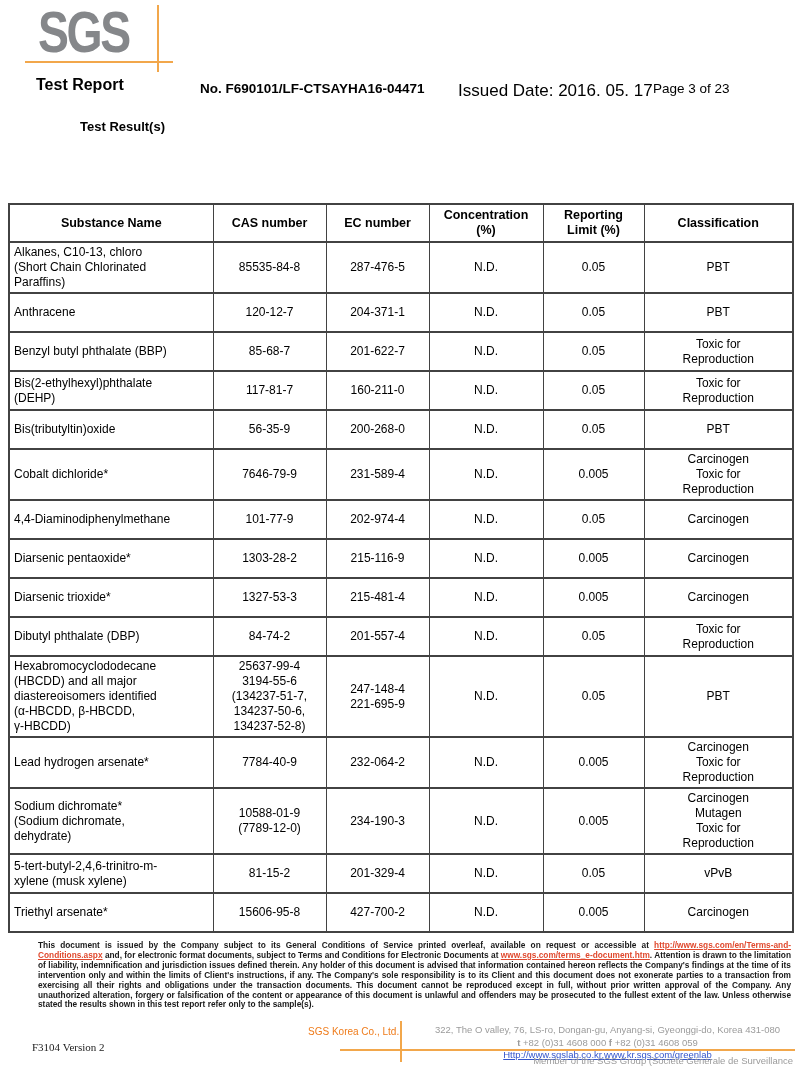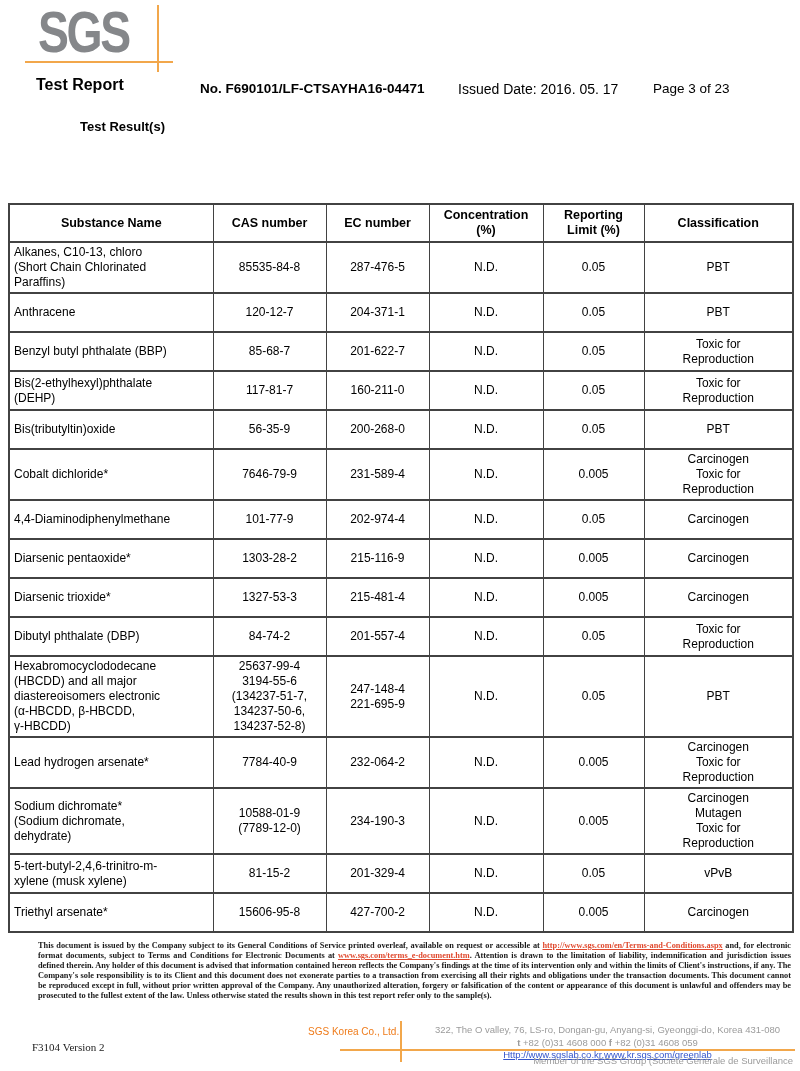--- a/index.html
+++ b/index.html
@@ -18,38 +18,38 @@
   .page{position:relative;width:800px;height:891px;background:#fff;}
 
   
   .logo-text{position:absolute;left:38px;top:2px;font-size:58px;line-height:60px;
              font-weight:bold;color:var(--logo-gray);transform:scaleX(0.80);
              transform-origin:left top;letter-spacing:-3px;}
   .logo-hline{position:absolute;left:25px;top:61px;width:148px;height:2px;background:var(--orange-line);}
   .logo-vline{position:absolute;left:157px;top:5px;width:2px;height:67px;background:var(--orange-line);}
   .report-title{position:absolute;left:36px;top:76px;margin:0;font-size:16px;font-weight:bold;}
   .report-no{position:absolute;left:200px;top:81px;font-size:13.5px;font-weight:bold;}
-  .issued-date{position:absolute;left:458px;top:81px;font-size:14px;}
+  .issued-date{position:absolute;left:458px;top:81px;font-size:17px;}
   .page-info{position:absolute;left:653px;top:81px;font-size:13.5px;}
   .section-title{position:absolute;left:36px;top:119px;font-size:13px;font-weight:bold;margin-left:44px;}
 
   
   table.results{position:absolute;left:8px;top:168px;width:784px;border-collapse:collapse;
                 table-layout:fixed;border:2px solid var(--border-gray);margin-top:35px;}
   table.results th,table.results td{border:1px solid var(--border-gray);
                 border-top-width:2px;border-bottom-width:2px;white-space:pre-line;
                 vertical-align:middle;}
   table.results th{height:38px;font-size:12.5px;font-weight:bold;text-align:center;padding:2px;line-height:15px;}
   table.results td{font-size:12px;line-height:15px;padding:2px 4px;height:39px;}
   td.cell-name{text-align:left;padding-left:6px;}
   td.cell-center{text-align:center;}
 
   
   .legal{position:absolute;left:38px;top:941px;width:753px;margin:0;
-         font-size:8.3px;font-weight:bold;line-height:9.9px;text-align:justify;color:#1a1a1a;font-family:Liberation Serif, serif;}
+         font-size:8.3px;font-weight:bold;line-height:9.9px;text-align:justify;color:#1a1a1a;}
   .legal a{color:var(--link-red);text-decoration:underline;}
   .company-name{position:absolute;left:308px;top:1026px;font-size:10px;color:var(--company-orange);}
   .footer-vline{position:absolute;left:400px;top:1021px;width:2px;height:41px;background:var(--orange-line);}
   .address-block{position:absolute;left:415px;top:1024px;font-size:9.5px;color:var(--muted-gray);line-height:12.5px;text-align:center;}
   .address-block .seg-bold{font-weight:bold;}
   .address-block a{color:var(--link-blue);text-decoration:underline;}
   .footer-hline{position:absolute;left:340px;top:1049px;width:455px;height:2px;background:var(--orange-line);}
   .member{position:absolute;right:7px;top:1055px;font-size:9.5px;color:var(--muted-gray);}
   .form-version{position:absolute;left:32px;top:1041px;font-size:11px;color:#222;font-family:Liberation Serif, serif;}
 </style>
@@ -173,21 +173,21 @@
           <td class="cell-center">84-74-2</td>
           <td class="cell-center">201-557-4</td>
           <td class="cell-center">N.D.</td>
           <td class="cell-center">0.05</td>
           <td class="cell-center">Toxic for
 Reproduction</td>
         </tr>
         <tr>
           <td class="cell-name">Hexabromocyclododecane
 (HBCDD) and all major
-diastereoisomers electronic
+diastereoisomers identified
 (α-HBCDD, β-HBCDD,
 γ-HBCDD)</td>
           <td class="cell-center">25637-99-4
 3194-55-6
 (134237-51-7,
 134237-50-6,
 134237-52-8)</td>
           <td class="cell-center">247-148-4
 221-695-9</td>
           <td class="cell-center">N.D.</td>

